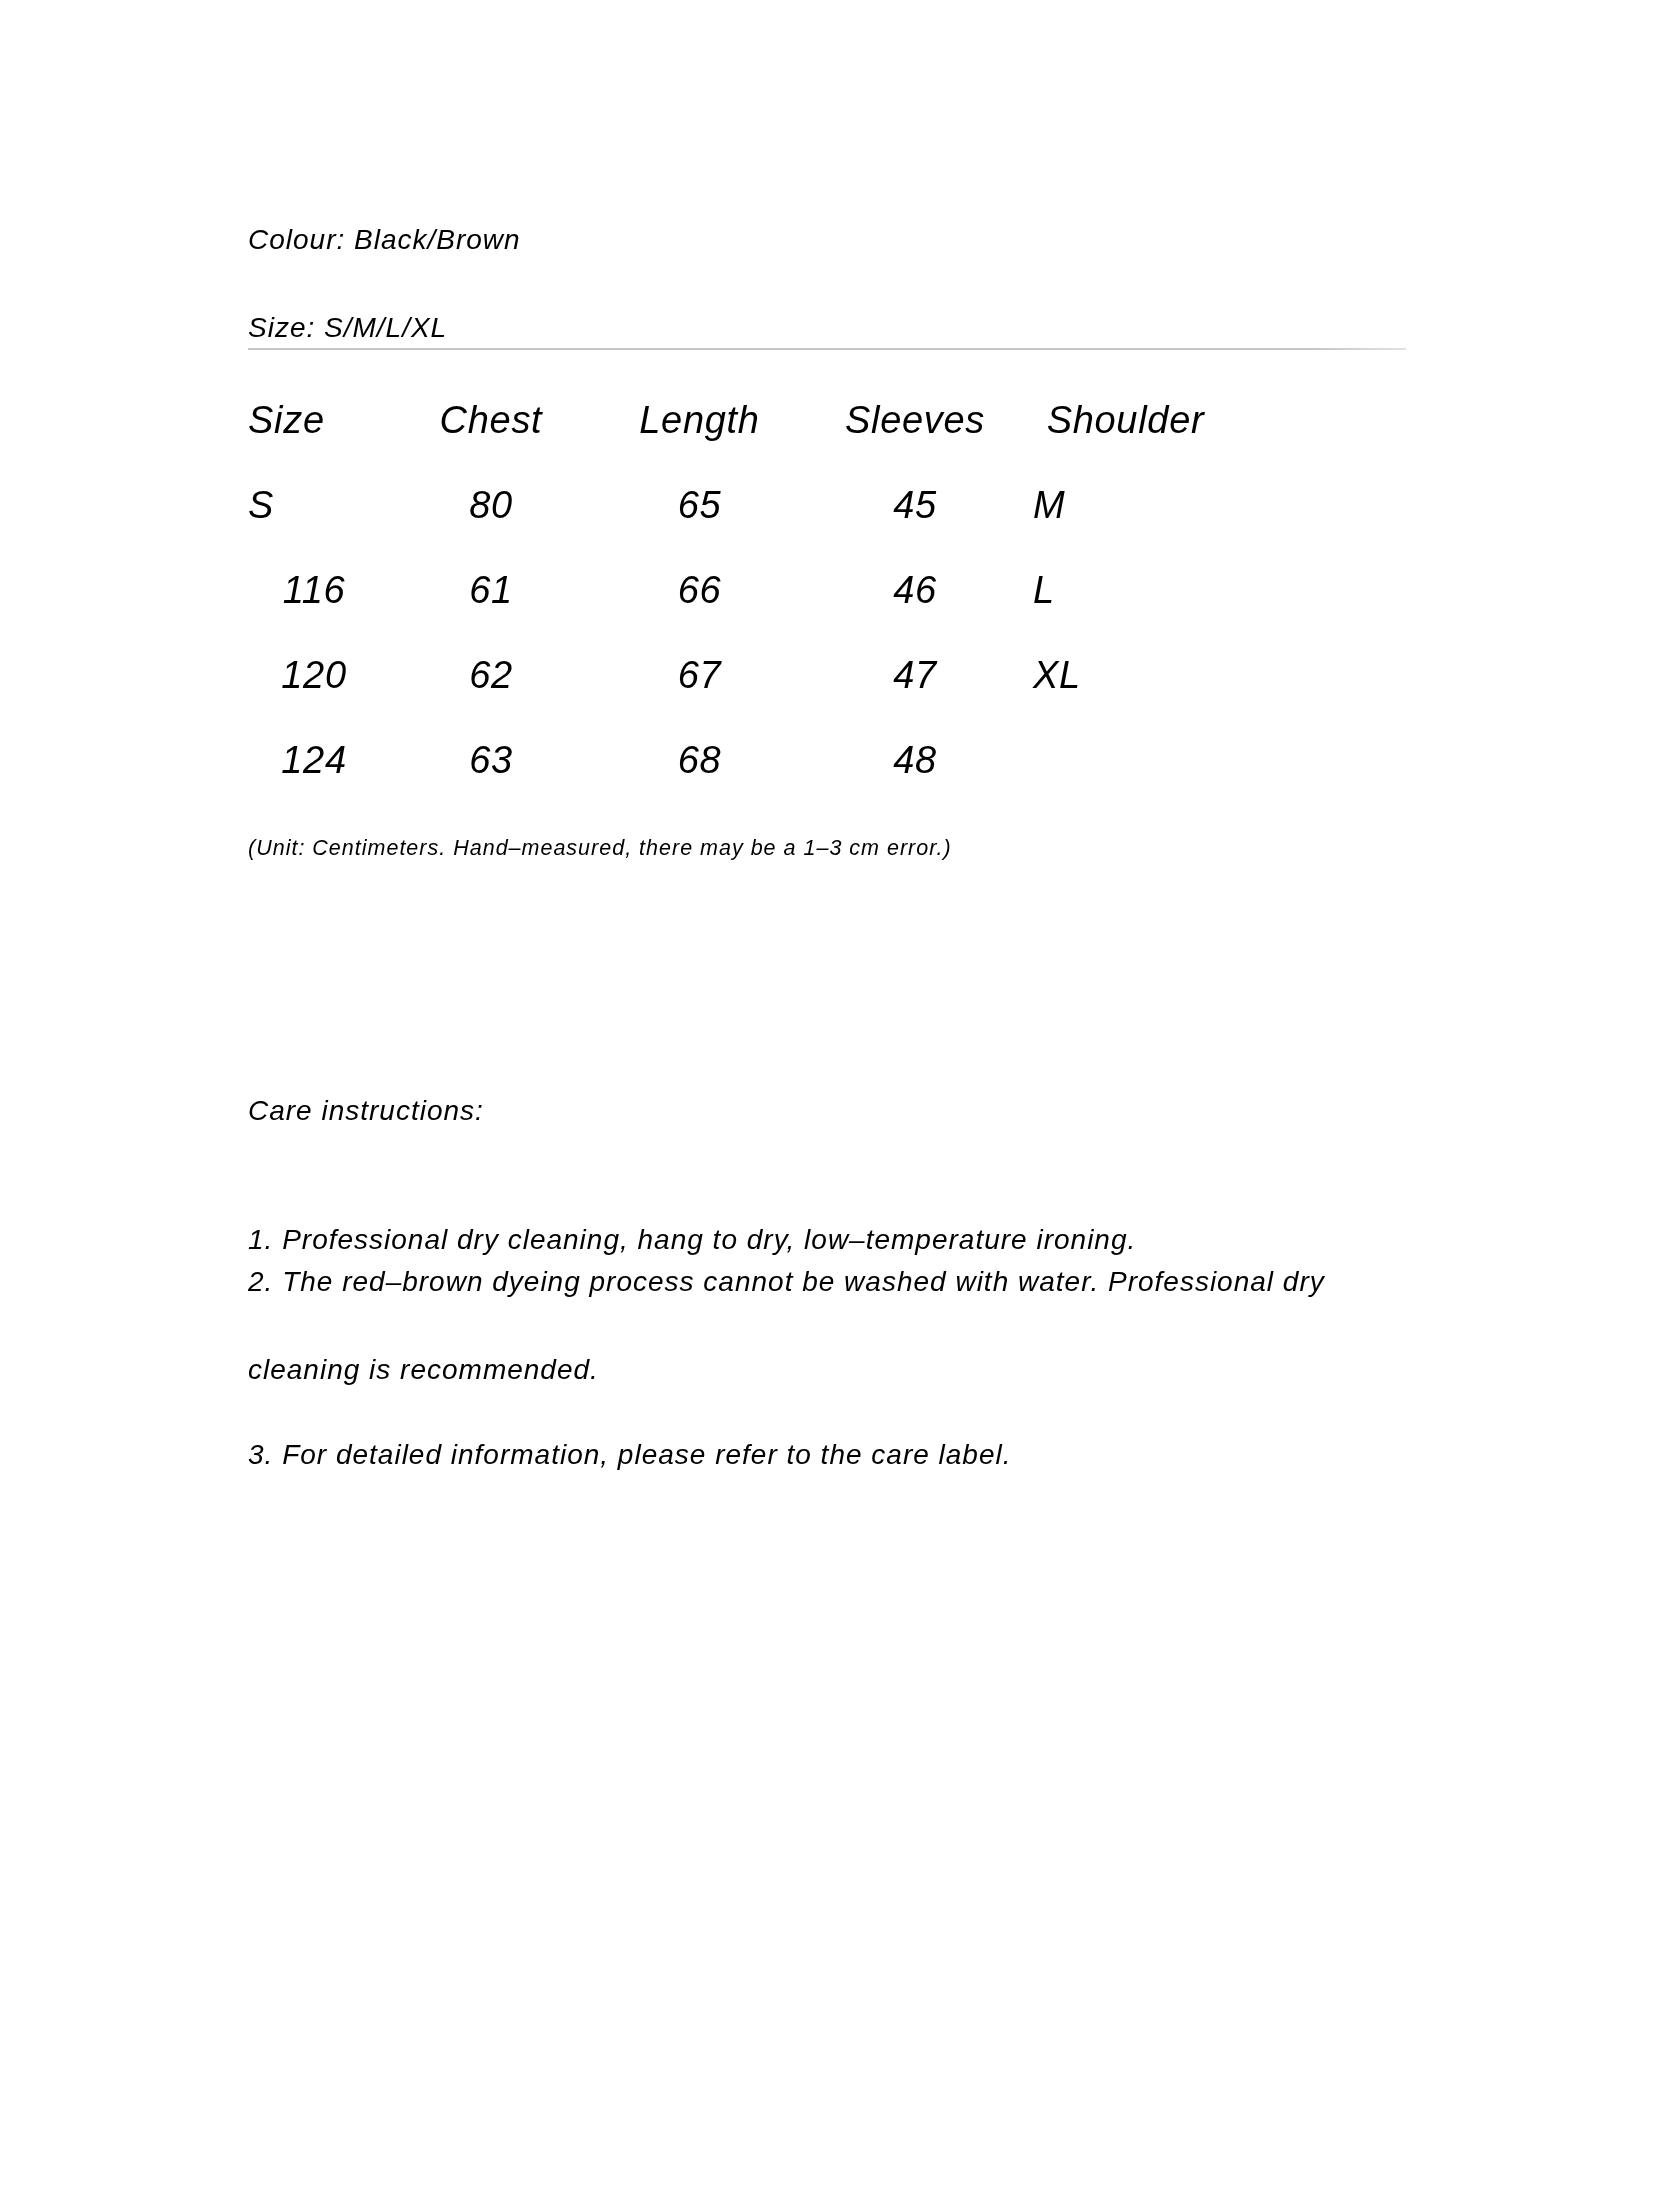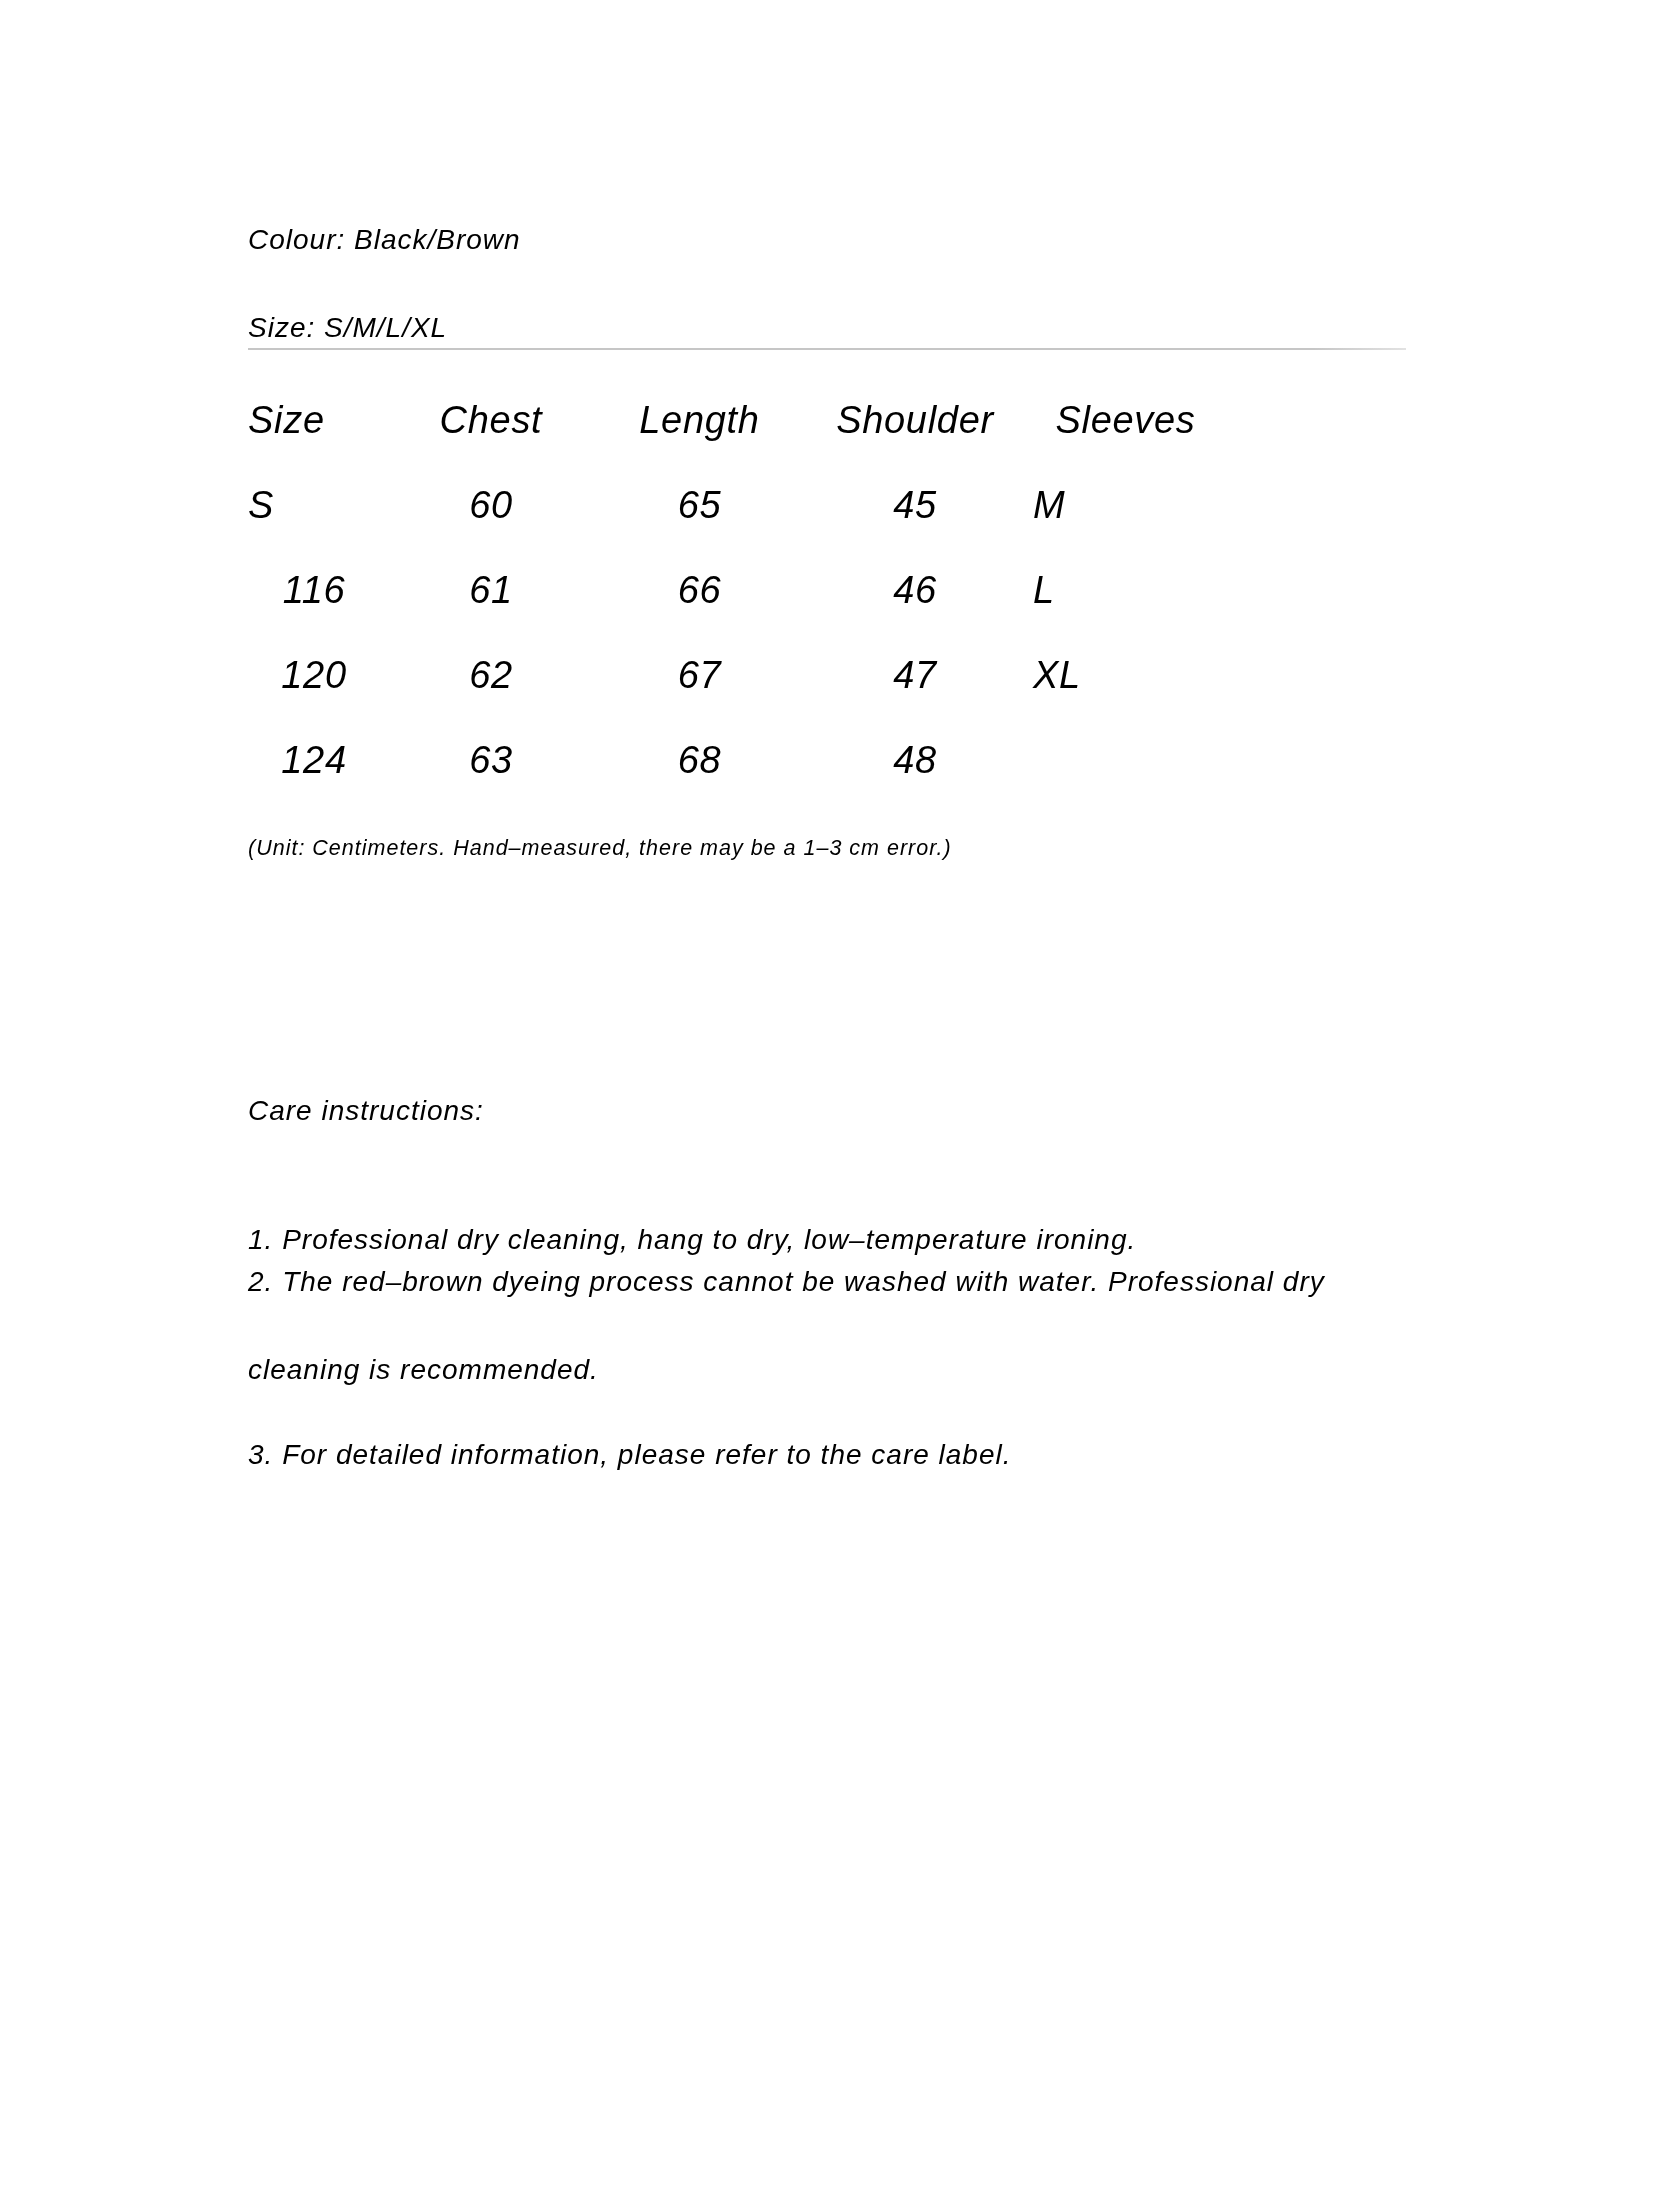--- a/index.html
+++ b/index.html
@@ -76,25 +76,25 @@
 
   <div class="abs line size-line">Size: S/M/L/XL</div>
 
   <div class="abs divider"></div>
 
   <section class="abs size-table">
 
     <div class="tcell c0">Size</div>
     <div class="tcell c1">Chest</div>
     <div class="tcell c2">Length</div>
+    <div class="tcell c3">Sleeves</div>
     <div class="tcell c4">Shoulder</div>
-    <div class="tcell c3">Sleeves</div>
 
     <div class="tcell c0">S</div>
-    <div class="tcell c2">60</div>
+    <div class="tcell c2">80</div>
     <div class="tcell c3">65</div>
     <div class="tcell c4">45</div>
 
     <div class="tcell c0">M</div>
     <div class="tcell c1">116</div>
     <div class="tcell c2">61</div>
     <div class="tcell c3">66</div>
     <div class="tcell c4">46</div>
 
     <div class="tcell c0">L</div>

